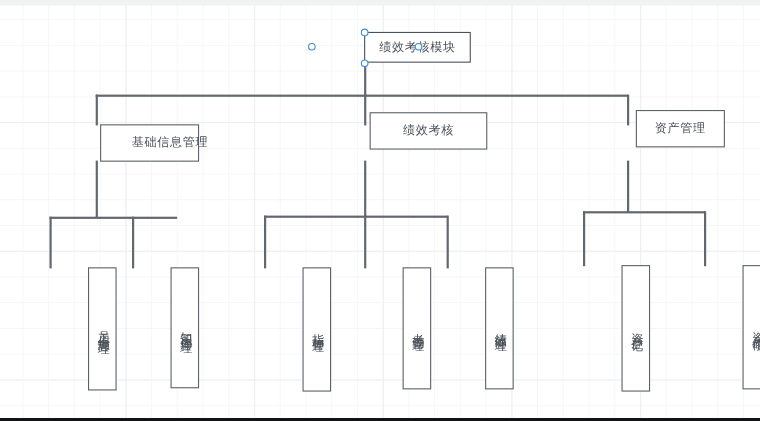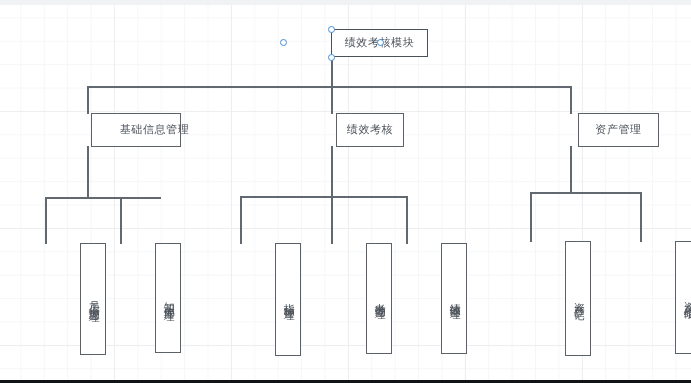--- a/index.html
+++ b/index.html
@@ -123,24 +123,24 @@
     <span>绩效考核模块</span>
   </div>
   <div class="handle" style="left:328px; top:26px;"></div>
   <div class="handle" style="left:280px; top:39px;"></div>
   <div class="handle" style="left:377px; top:39px;"></div>
   <div class="handle" style="left:328px; top:54px;"></div>
 
   <div class="node" style="left:43px; top:113px; width:90px; height:34px;padding-left:37px;">
     <span>基础信息管理</span>
   </div>
-  <div class="node" style="left:288px; top:113px; width:68px; height:34px;text-align:center;">
+  <div class="node" style="left:288px; top:102px; width:107px; height:34px;text-align:center;">
     <span>绩效考核</span>
   </div>
-  <div class="node" style="left:530px; top:113px; width:81px; height:34px;">
+  <div class="node" style="left:530px; top:100px; width:81px; height:34px;">
     <span>资产管理</span>
   </div>
 
   <div class="node vertical" style="left:32px; top:243px; width:26px; height:112px;">
     <span>员工信息管理</span>
   </div>
   <div class="node vertical" style="left:107px; top:243px; width:26px; height:110px;">
     <span>知识库管理</span>
   </div>
 

